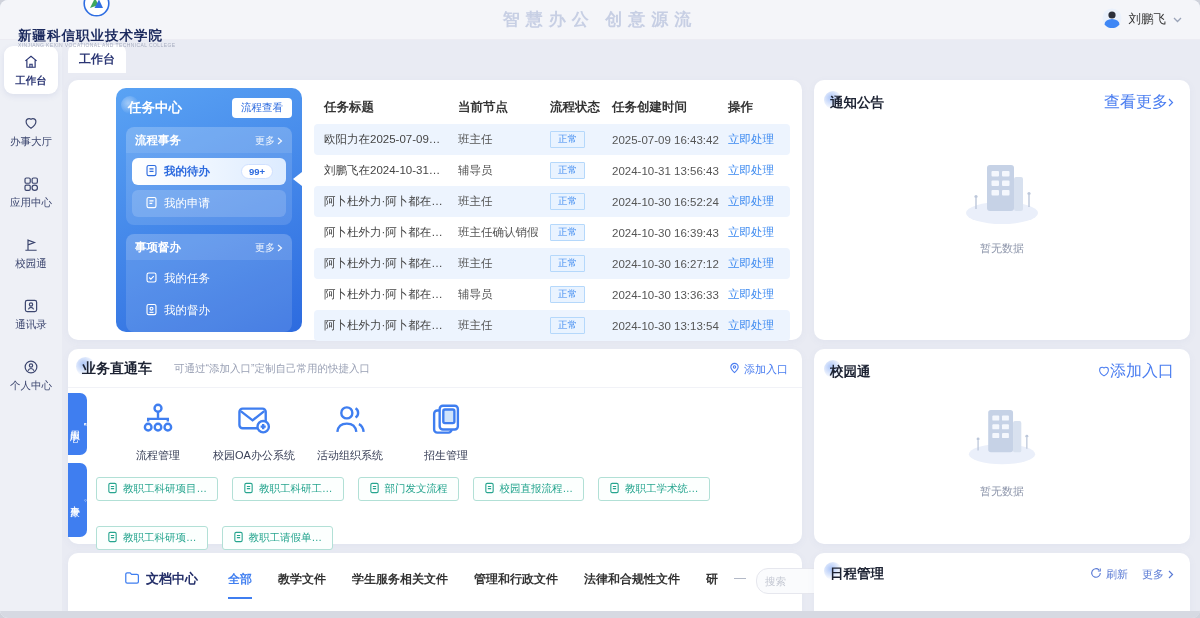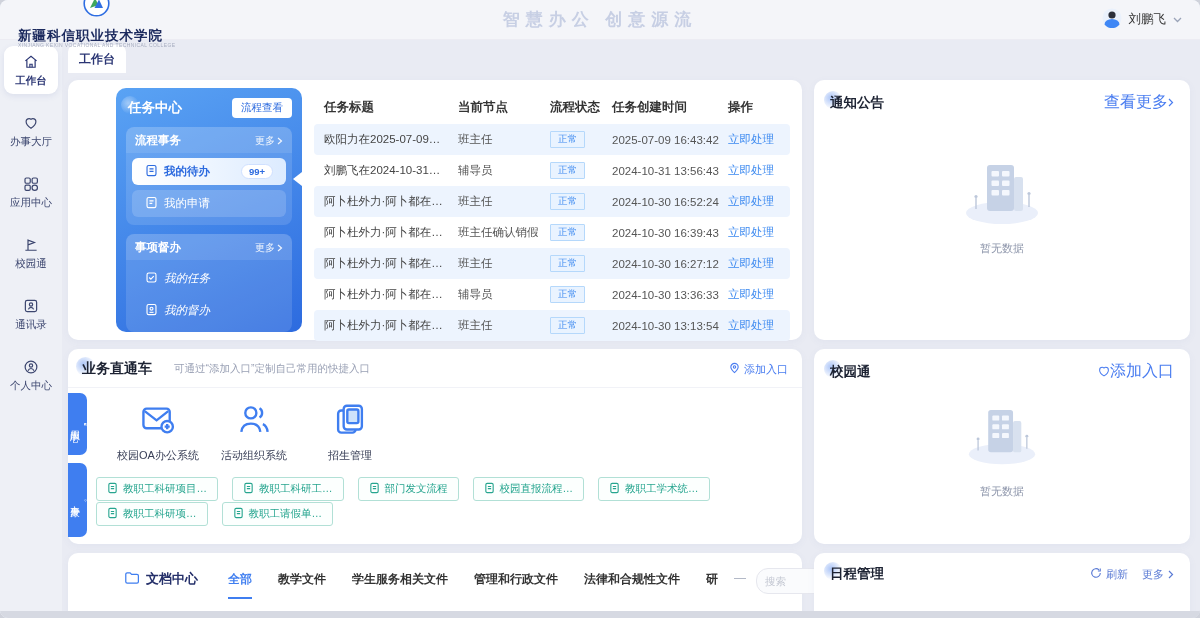--- a/index.html
+++ b/index.html
@@ -37,21 +37,21 @@
   .bluep { width:186px; height:244px; flex:none; border-radius:10px; background:linear-gradient(155deg,#5aa3f4,#2d6bdf); padding:10px; color:#fff; position:relative;margin-left:40px; }
   .bp-head { display:flex; justify-content:space-between; align-items:center; }
   .bp-title { font-size:13.5px; font-weight:bold; position:relative; padding-left:2px; }
   .bp-title::before { content:""; position:absolute; left:-5px; top:-3px; width:18px; height:18px; border-radius:50%; background:radial-gradient(circle at 40% 40%, rgba(255,255,255,.45), rgba(255,255,255,0) 70%); }
   .bp-btn { background:#fff; color:#2d6bdf; font-size:10.5px; font-weight:normal; padding:3px 9px; border-radius:4px; cursor:pointer; border:none; }
   .bp-sec { margin-top:9px; background:rgba(255,255,255,.13); border-radius:8px; padding-bottom:3px; }
   .bp-sec-head { display:flex; justify-content:space-between; align-items:center; padding:6px 9px 5px; font-size:11.5px; font-weight:bold; background:rgba(255,255,255,.10); border-radius:8px 8px 0 0; }
   .bp-more { font-size:10px; opacity:.9; font-weight:normal; display:flex; align-items:center; gap:2px; cursor:pointer; }
   .bp-item { display:flex; gap:6px; margin:5px 6px; padding:6px 13px; border-radius:6px; font-size:11.5px; background:rgba(255,255,255,.16); cursor:pointer; }
   .bp-item.active { background:linear-gradient(90deg,#ffffff,#dcebff); color:#2d6bdf; font-weight:bold; }
-  .bp-sec.plain .bp-item { background:transparent;font-style:italic; }
+  .bp-sec.plain .bp-item { background:transparent; }
   .badge { margin-left:auto; background:#fff; color:#2d6bdf; border:1px solid #cfe0ff; font-size:9.5px; padding:1px 7px; border-radius:9px; font-weight:bold; }
   .notch { position:absolute; right:0; top:84px; width:0; height:0; border-top:7px solid transparent; border-bottom:7px solid transparent; border-right:9px solid #fff; }
 
   
   .ttable { flex:1; min-width:0; padding:2px 4px 0 0; }
   .t-head, .t-row { display:grid; grid-template-columns:minmax(0,1fr) 92px 62px 116px 62px; align-items:center; }
   .t-head { height:34px; font-size:12.5px; font-weight:bold; color:#333; }
   .t-head > div:first-child, .t-row > div:first-child { padding-left:10px; }
   .t-row { height:31px; font-size:11.5px; color:#555; border-radius:4px; }
   .t-rows .t-row:nth-child(odd) { background:#edf4fe; }
@@ -75,21 +75,21 @@
 
   
   .card-biz { height:195px;text-align:center; }
   .biz-head { display:flex; align-items:center; padding:11px 14px 9px; border-bottom:1px solid #f1f2f7; }
   .biz-title { font-size:14px; font-weight:bold; color:#1d2333; position:relative; z-index:1; }
   .biz-title::before { content:""; position:absolute; left:-6px; top:-3px; width:19px; height:19px; border-radius:50%; background:radial-gradient(circle at 38% 38%, rgba(90,140,240,.5), rgba(90,140,240,0) 70%); z-index:-1; }
   .biz-sub { font-size:10.5px; color:#9aa1b5; margin-left:22px; }
   .addlink { margin-left:auto; font-size:11px; color:#4a7df0; display:flex; align-items:center; gap:4px; cursor:pointer; }
   .apps { display:flex; margin:13px 0 0 42px; }
   .app-item { width:96px; display:flex; flex-direction:column; align-items:center; gap:7px; font-size:11px; color:#3a4058; cursor:pointer; white-space:nowrap; }
-  .quick { display:flex; flex-wrap:wrap; gap:1px 14px; margin:14px 0 0 28px; width:690px; }
+  .quick { display:flex; flex-wrap:wrap; gap:25px 14px; margin:14px 0 0 28px; width:690px; }
   .qbtn { display:inline-flex; align-items:center; gap:5px; border:1px solid #b2e0d6; color:#26a58f; background:#fcfffe; font-size:10.5px; padding:4px 10px; border-radius:3px; cursor:pointer; }
   .vtab { position:absolute; left:0; width:19px; background:#3f7ef0; color:#fff; border-radius:0 7px 7px 0; writing-mode:vertical-rl; text-orientation:upright; font-size:9.5px; letter-spacing:1px; display:flex; flex-direction:column; align-items:center; justify-content:center; gap:3px; cursor:pointer; }
   .vtab1 { top:44px; height:62px; }
   .vtab2 { top:114px; height:74px; }
   .vtab svg { writing-mode:horizontal-tb; }
 
   
   .card-docs { height:90px; }
   .doc-head { display:flex; align-items:flex-start; padding:14px 14px 0 16px;margin-left:40px; }
   .doc-title { display:flex; gap:6px; align-items:center; font-size:13px; font-weight:bold; color:#25306a; margin-top:3px; white-space:nowrap; }
@@ -354,20 +354,30 @@
                 <span><svg width="11" height="12" viewBox="0 0 12 13" fill="none" stroke="#4a7df0" stroke-width="1.2">
                       <path d="M6 1.5a4 4 0 0 1 4 4c0 2.6-4 6-4 6s-4-3.4-4-6a4 4 0 0 1 4-4z"></path>
                       <circle cx="6" cy="5.4" r="1.3"></circle>
                     </svg></span>
                 <span>添加入口</span>
               </div>
             </div>
             <div class="apps">
               <div class="app-item">
                 <span><svg width="38" height="38" viewBox="0 0 24 24" fill="none" stroke="#3f7ef0" stroke-width="1.5">
+                      <circle cx="12" cy="4.6" r="2.2"></circle>
+                      <path d="M12 6.8v2.7M5.8 13v-1.7h12.4V13M12 9.5v1.8"></path>
+                      <circle cx="5.8" cy="16.5" r="2.1"></circle>
+                      <circle cx="12" cy="16.5" r="2.1"></circle>
+                      <circle cx="18.2" cy="16.5" r="2.1"></circle>
+                    </svg></span>
+                <span>流程管理</span>
+              </div>
+              <div class="app-item">
+                <span><svg width="38" height="38" viewBox="0 0 24 24" fill="none" stroke="#3f7ef0" stroke-width="1.5">
                       <rect x="2.8" y="4.8" width="16.6" height="12.4" rx="2"></rect>
                       <path d="M3.6 6.4l7.5 5.8 7.4-5.8"></path>
                       <circle cx="17.8" cy="16.2" r="3.6" fill="#fff"></circle>
                       <path d="M17.8 14.6v3.2M16.2 16.2h3.2"></path>
                     </svg></span>
                 <span>校园OA办公系统</span>
               </div>
               <div class="app-item">
                 <span><svg width="38" height="38" viewBox="0 0 24 24" fill="none" stroke="#3f7ef0" stroke-width="1.5">
                       <circle cx="10" cy="7.5" r="3.5"></circle>

